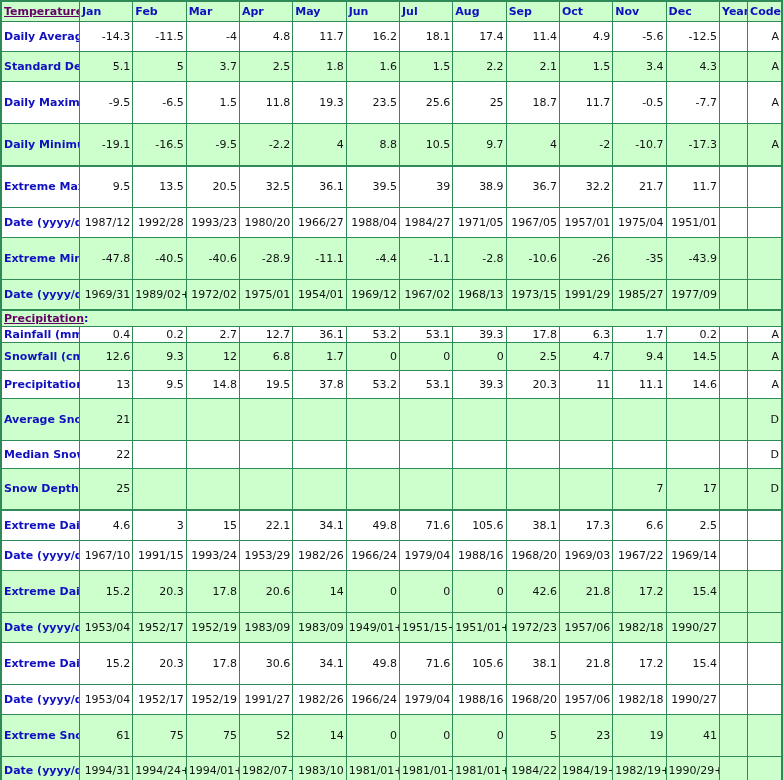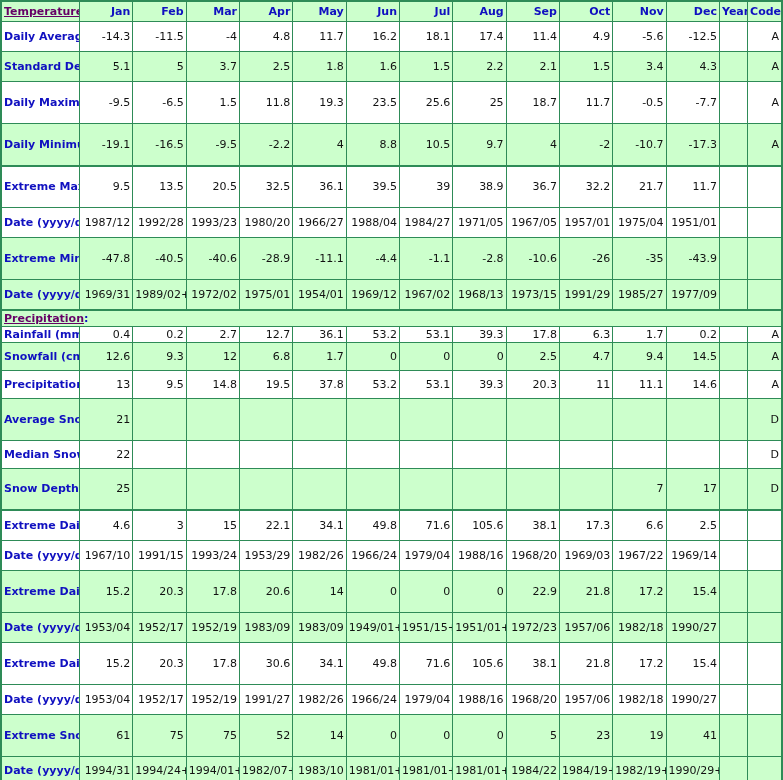--- a/index.html
+++ b/index.html
@@ -15,21 +15,21 @@
   table.climate td, table.climate th {
     border: 1px solid #2e8b57;
     padding: 1px 2px;
     line-height: 13px;
     overflow: hidden;
     white-space: nowrap;
   }
   th.month {
     color: #1010c0;
     font-weight: bold;
-    text-align: right;
+    text-align: left;
     background: #ccffcc;
     height: 17px;
   }
   th.rowhead {
     color: #1010c0;
     font-weight: bold;
     text-align: left;
     white-space: normal;
   }
   td.val { text-align: right; color: #111; }
@@ -376,21 +376,21 @@
       <tr class="green" style="height: 42px;">
         <th class="rowhead">Extreme Daily Snowfall (cm)</th>
         <td class="val">15.2</td>
         <td class="val">20.3</td>
         <td class="val">17.8</td>
         <td class="val">20.6</td>
         <td class="val">14</td>
         <td class="val">0</td>
         <td class="val">0</td>
         <td class="val">0</td>
-        <td class="val b">22.9</td>
+        <td class="val b">42.6</td>
         <td class="val">21.8</td>
         <td class="val">17.2</td>
         <td class="val">15.4</td>
         <td class="val"></td>
         <td class="code"></td>
       </tr>
       <tr class="green" style="height: 30px;">
         <th class="rowhead">Date (yyyy/dd)</th>
         <td class="val">1953/04</td>
         <td class="val">1952/17</td>

